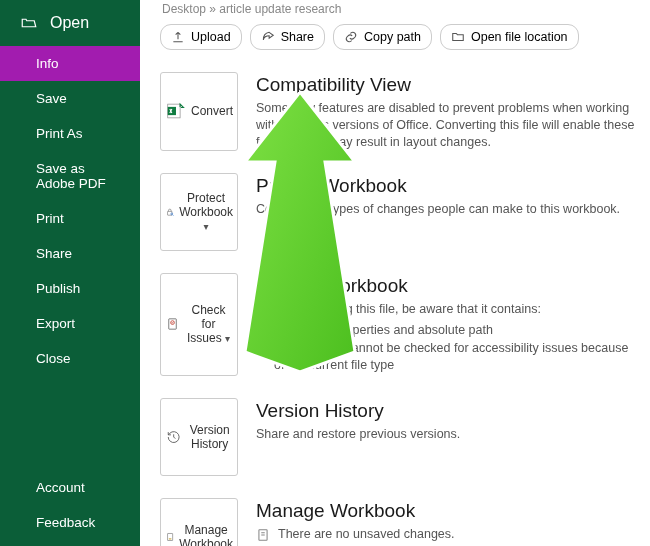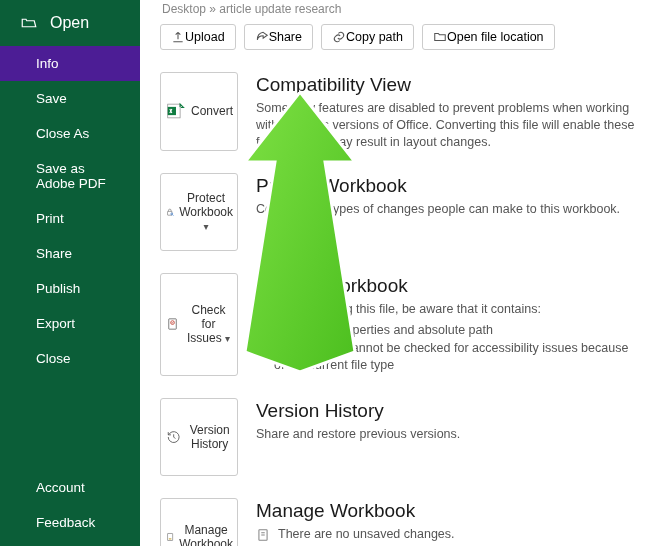--- a/index.html
+++ b/index.html
@@ -34,21 +34,21 @@
     padding-left: 20px;
     display: flex;
     align-items: center;
     gap: 12px;
     font-size: 16px;
     padding-top: 14px;
     padding-bottom: 14px;
   }
   .side-item.open svg { flex-shrink: 0; }
   .side-item.active {
-    background: #4c1d95;
+    background: #a21caf;
   }
   .main {
     position: absolute;
     left: 140px;
     top: 0;
     width: 510px;
     height: 546px;
     padding: 0 10px 10px 20px;
     overflow: hidden;
   }
@@ -59,24 +59,25 @@
   }
   .toolbar {
     display: flex;
     gap: 8px;
     margin-bottom: 22px;
   }
   .tbtn {
     border: 1px solid #ccc;
     background: #fff;
     padding: 5px 10px;
-    border-radius: 3px;
+    border-radius: 11px;
     font-size: 12.5px;
     display: flex;
     align-items: center;
+    gap: 6px;
     cursor: pointer;
   }
   .tbtn svg { width: 14px; height: 14px; }
   .section {
     display: flex;
     gap: 18px;
     margin-bottom: 22px;
   }
   .tile {
     width: 78px;
@@ -137,21 +138,21 @@
 <div class="sidebar">
   <div class="sidebar-top">
     <div class="side-item open">
       <svg viewBox="0 0 24 24" width="18" height="18" fill="none" stroke="#fff" stroke-width="1.6">
         <path d="M3 7v10h18l-2-8H9l-1-2H3z"></path>
       </svg>
       <span>Open</span>
     </div>
     <div class="side-item active"><span>Info</span></div>
     <div class="side-item"><span>Save</span></div>
-    <div class="side-item"><span>Close As</span></div>
+    <div class="side-item"><span>Print As</span></div>
     <div class="side-item"><span>Save as Adobe PDF</span></div>
     <div class="side-item"><span>Print</span></div>
     <div class="side-item"><span>Share</span></div>
     <div class="side-item"><span>Publish</span></div>
     <div class="side-item"><span>Export</span></div>
     <div class="side-item"><span>Close</span></div>
   </div>
   <div class="sidebar-bottom">
     <div class="side-item"><span>Account</span></div>
     <div class="side-item"><span>Feedback</span></div>

